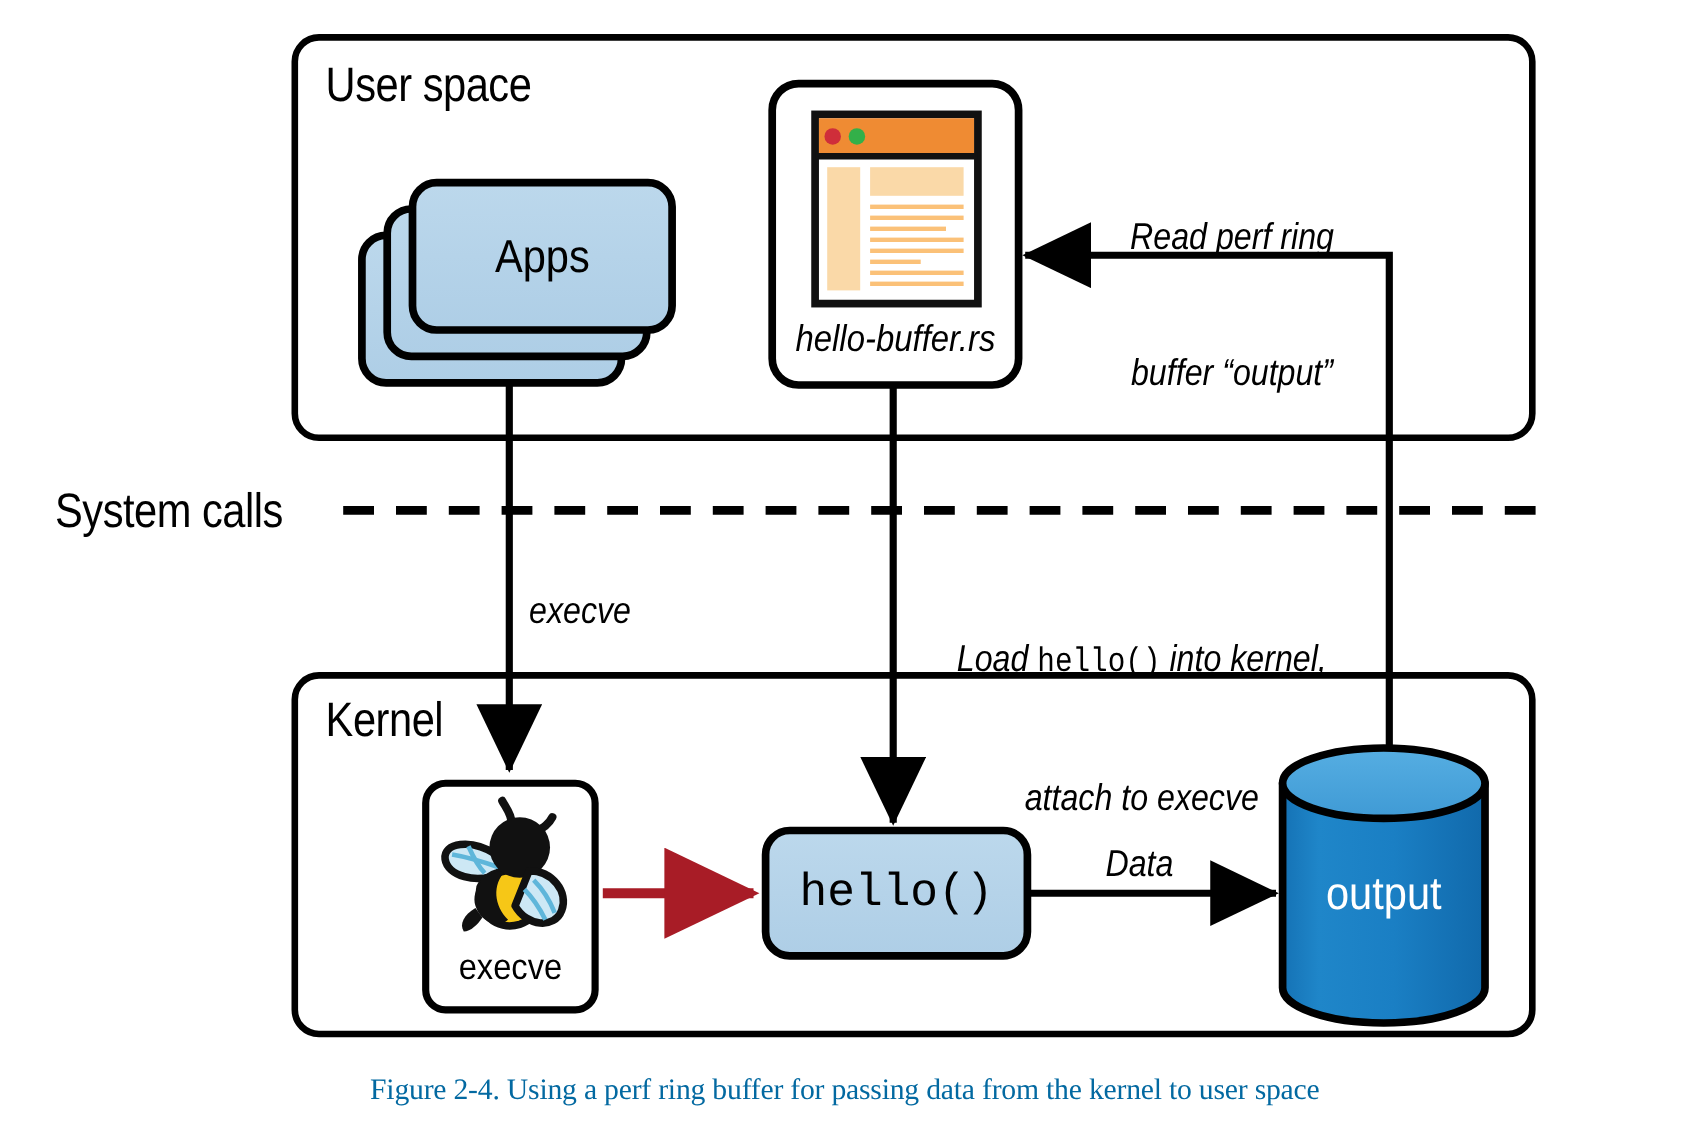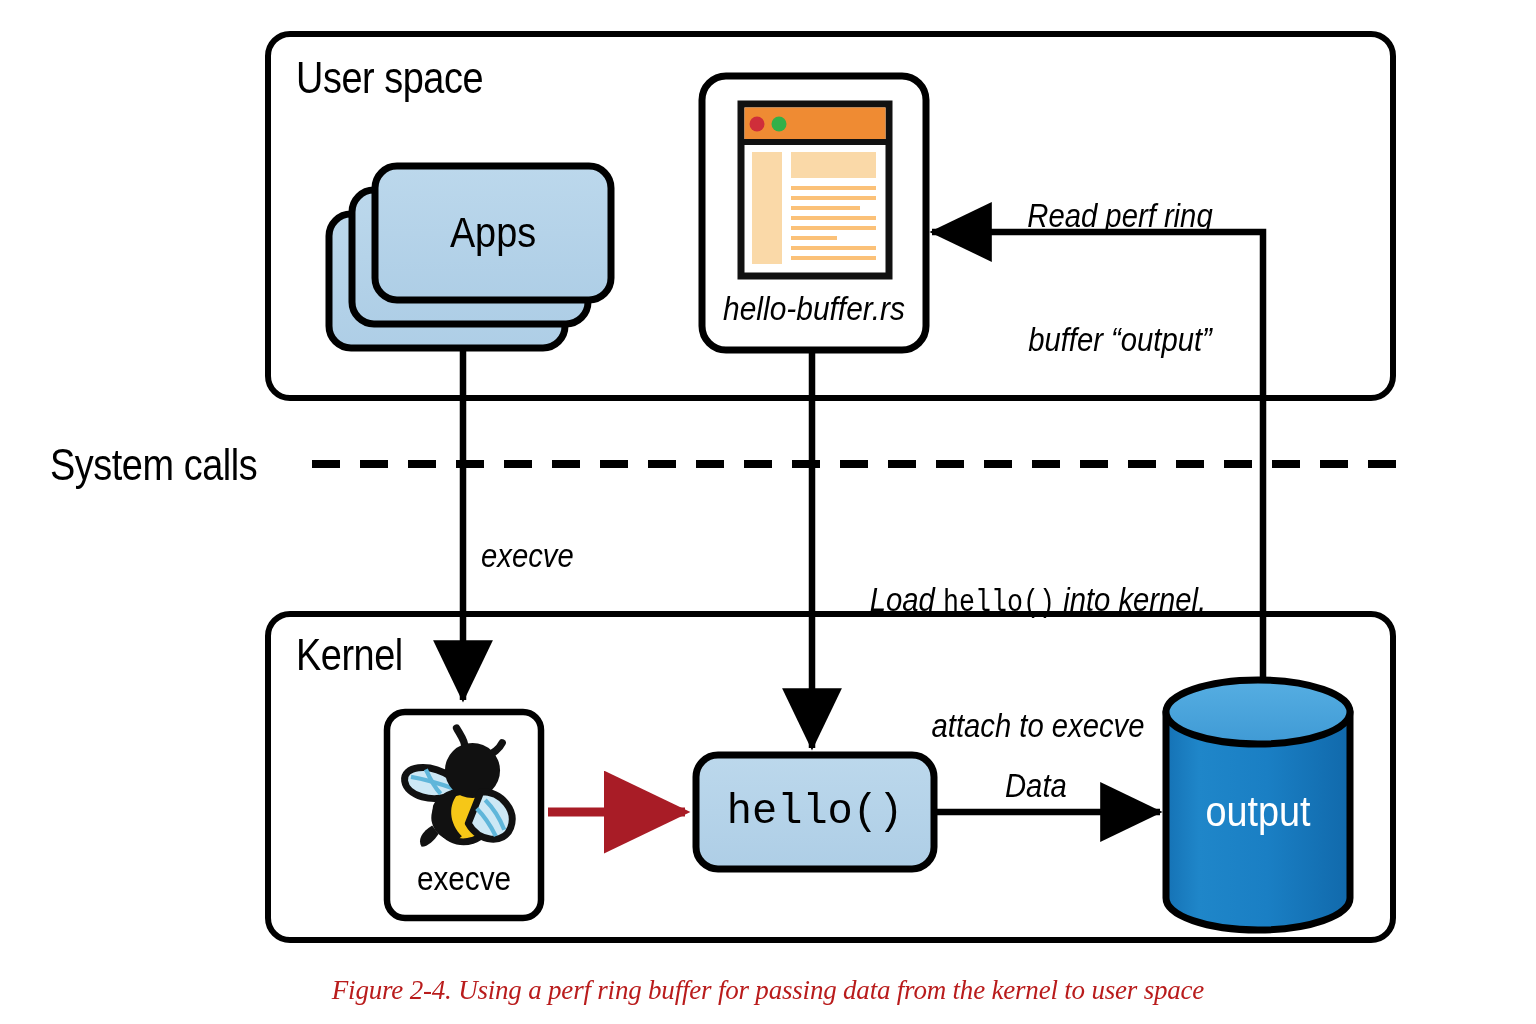--- a/index.html
+++ b/index.html
@@ -73,23 +73,22 @@
     transform: scaleX(0.9);
   }
   .filename {
     font-size: 34px;
     font-style: italic;
     font-family: "Liberation Sans Narrow", "Liberation Sans", sans-serif;
     transform: scaleX(0.88);
   }
   .caption {
     font-family: "Liberation Serif", "DejaVu Serif", serif;
-    font-style: italic;
     font-size: 27px;
-    color: #b91c1c;
+    color: #0369a1;
     letter-spacing: -0.2px;
   }
   .ctr { display: flex; align-items: center; justify-content: center; }
 </style>
 </head>
 <body>
 
 <div id="canvas">
 
   <svg id="svg-layer" viewBox="0 0 1536 1024">

